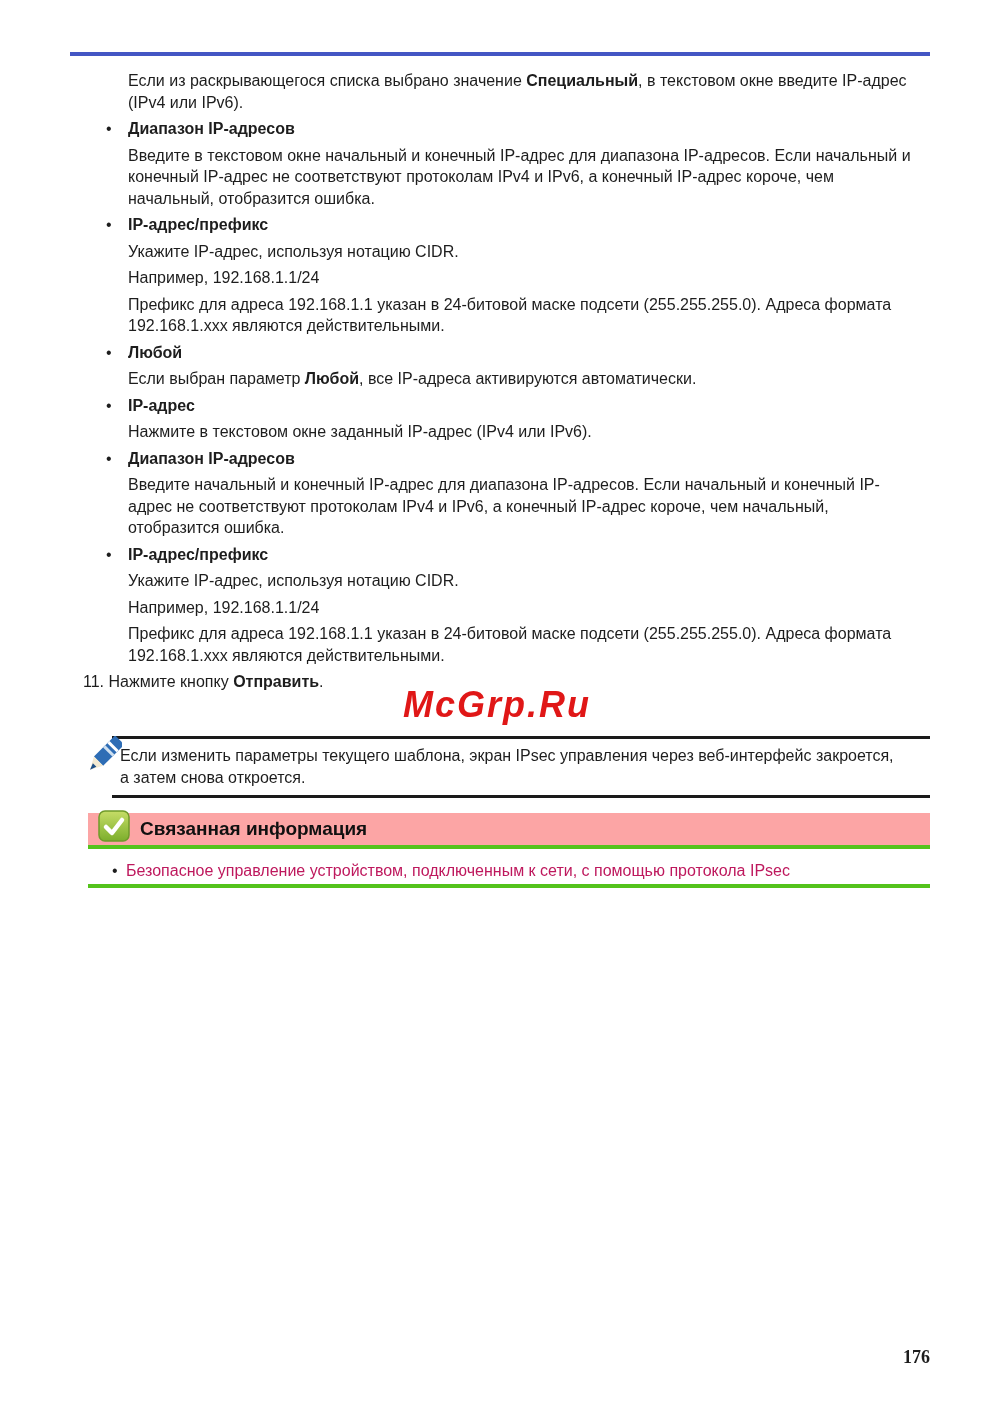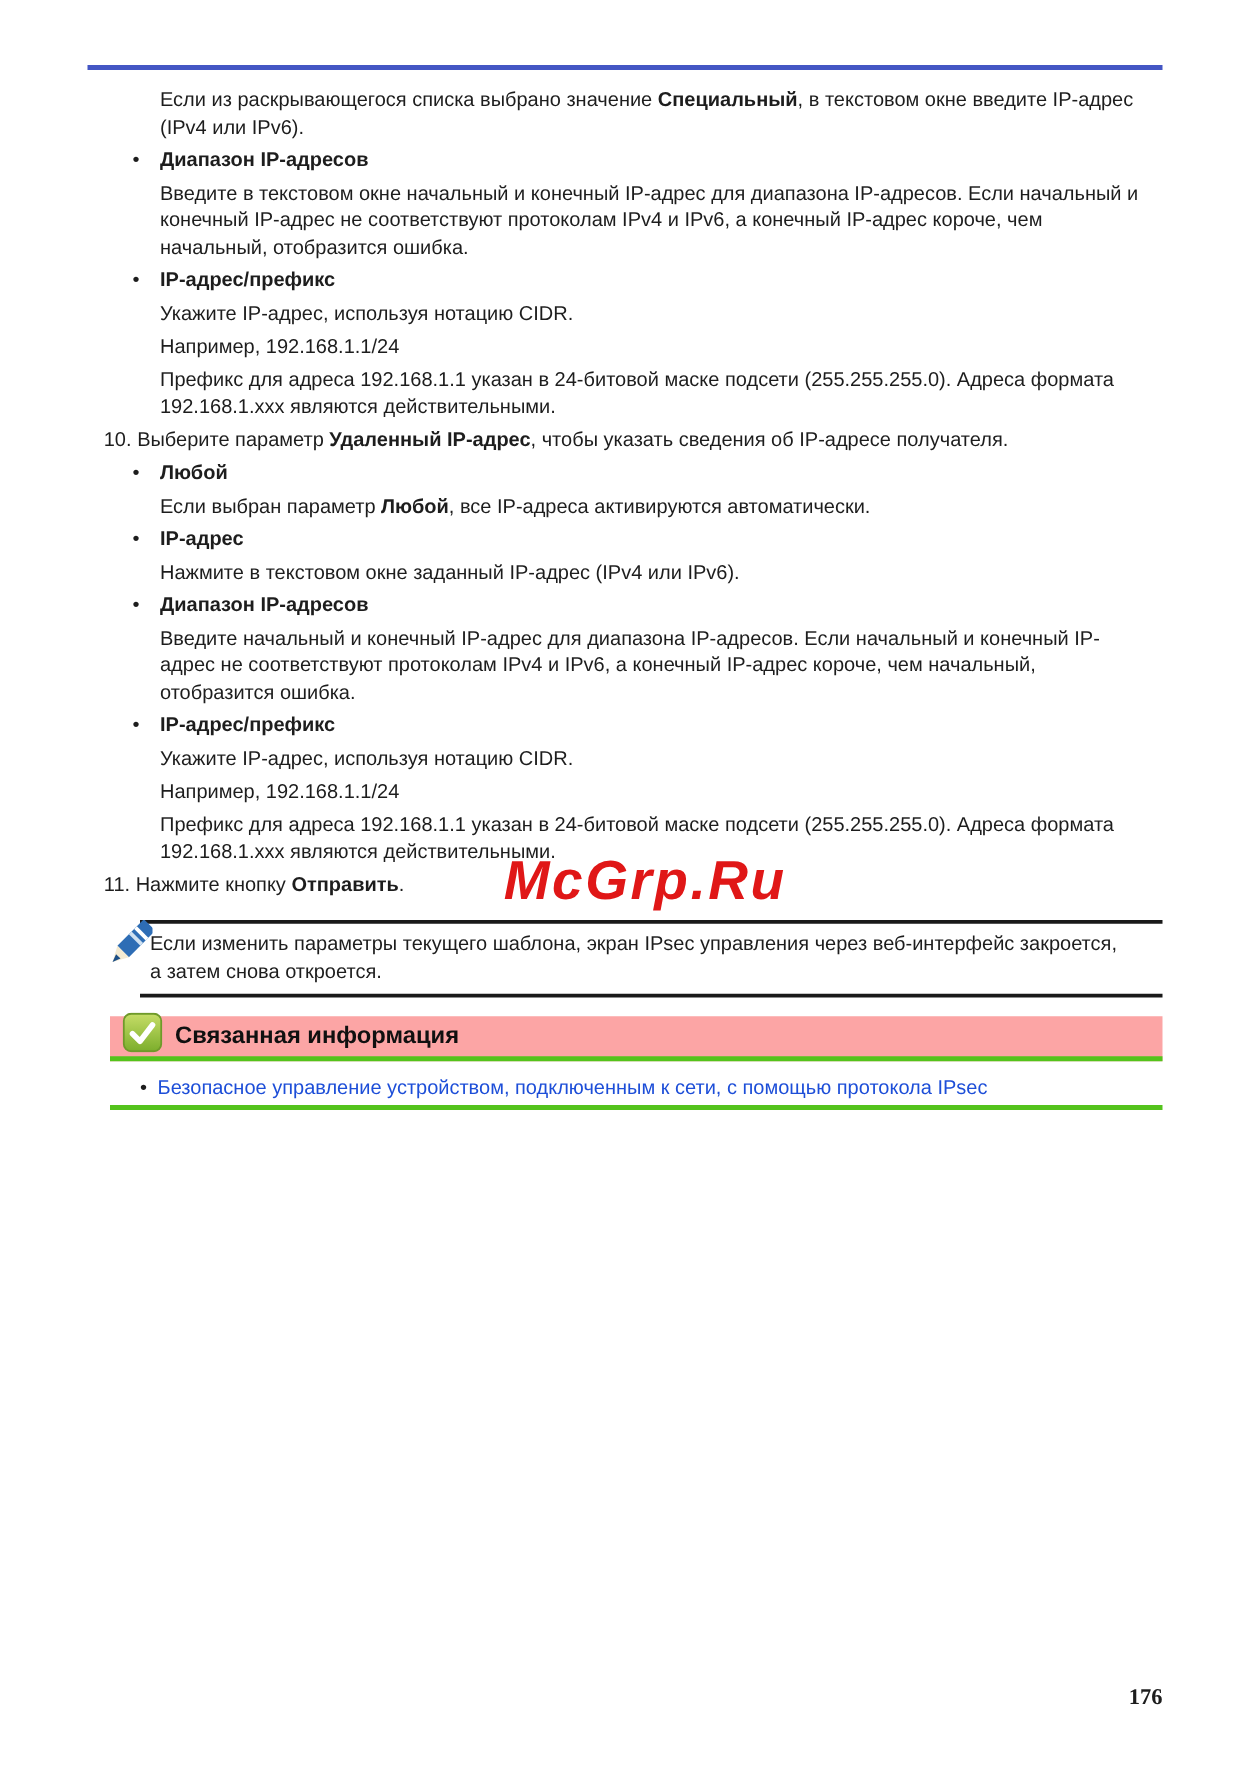--- a/index.html
+++ b/index.html
@@ -13,21 +13,21 @@
   .body-block { position:absolute; left:0; top:70px; width:1000px; }
   .para { margin:0 0 5px 128px; width:784px; }
   .bullet-item { position:relative; margin:0 0 5px 128px; width:784px; font-weight:bold; }
   .bullet-item::before { content:"•"; position:absolute; left:-22px; top:0; font-weight:normal; color:#1d1d1d; }
   .step { margin:0 0 5px 83px; width:860px; }
   .step .num { display:inline-block; min-width:18px; }
   b { font-weight:bold; }
 
   .watermark {
     position:absolute; left:403px; top:685px;
-    font-style:italic; font-weight:bold; font-size:44px; line-height:40px;
+    font-style:italic; font-weight:bold; font-size:36px; line-height:40px;
     letter-spacing:2px; color:#e01717; white-space:nowrap;
   }
 
   .note { position:absolute; left:88px; top:736px; width:842px; }
   .note-box {
     margin-left:24px; border-top:3px solid #1a1a1a; border-bottom:3px solid #1a1a1a;
     padding:6px 8px 7px 8px;
   }
   .note-box .note-text { width:784px; }
   .pencil-icon { position:absolute; left:-6px; top:0px; }
@@ -36,21 +36,21 @@
     position:absolute; left:88px; top:813px; width:842px; height:32px;
     background:#fca5a5; border-bottom:4px solid #54c31c;
   }
   .check-icon { position:absolute; left:10px; top:-3px; }
   .related-title {
     margin-left:52px; font-weight:bold; font-size:19px; line-height:32px; color:#101010;
   }
 
   .link-row { position:absolute; left:88px; top:860px; width:842px; }
   .link-row .dot { display:inline-block; margin-left:24px; width:14px; color:#1d1d1d; }
-  .related-link { color:#1d4ed8; text-decoration:none; cursor:pointer; }
+  .related-link { color:#be185d; text-decoration:none; cursor:pointer; }
 
   .bottom-rule { position:absolute; left:88px; top:884px; width:842px; height:4px; background:#54c31c; }
 
   .page-number {
     position:absolute; right:70px; top:1347px;
     font-family:"Liberation Serif","DejaVu Serif",serif; font-weight:bold; font-size:18px;
   }
 </style>
 </head>
 <body>
@@ -64,21 +64,20 @@
     <p class="para"><span>Если из раскрывающегося списка выбрано значение </span><b>Специальный</b><span>, в текстовом окне введите IP-адрес (IPv4 или IPv6).</span></p>
 
     <div class="bullet-item"><span>Диапазон IP-адресов</span></div>
     <p class="para">Введите в текстовом окне начальный и конечный IP-адрес для диапазона IP-адресов. Если начальный и конечный IP-адрес не соответствуют протоколам IPv4 и IPv6, а конечный IP-адрес короче, чем начальный, отобразится ошибка.</p>
 
     <div class="bullet-item"><span>IP-адрес/префикс</span></div>
     <p class="para">Укажите IP-адрес, используя нотацию CIDR.</p>
     <p class="para">Например, 192.168.1.1/24</p>
     <p class="para">Префикс для адреса 192.168.1.1 указан в 24-битовой маске подсети (255.255.255.0). Адреса формата 192.168.1.xxx являются действительными.</p>
 
-    <div class="step"><span class="num">10.</span> <span>Выберите параметр </span><b>Удаленный IP-адрес</b><span>, чтобы указать сведения об IP-адресе получателя.</span></div>
 
     <div class="bullet-item"><span>Любой</span></div>
     <p class="para"><span>Если выбран параметр </span><b>Любой</b><span>, все IP-адреса активируются автоматически.</span></p>
 
     <div class="bullet-item"><span>IP-адрес</span></div>
     <p class="para">Нажмите в текстовом окне заданный IP-адрес (IPv4 или IPv6).</p>
 
     <div class="bullet-item"><span>Диапазон IP-адресов</span></div>
     <p class="para">Введите начальный и конечный IP-адрес для диапазона IP-адресов. Если начальный и конечный IP-адрес не соответствуют протоколам IPv4 и IPv6, а конечный IP-адрес короче, чем начальный, отобразится ошибка.</p>
 

